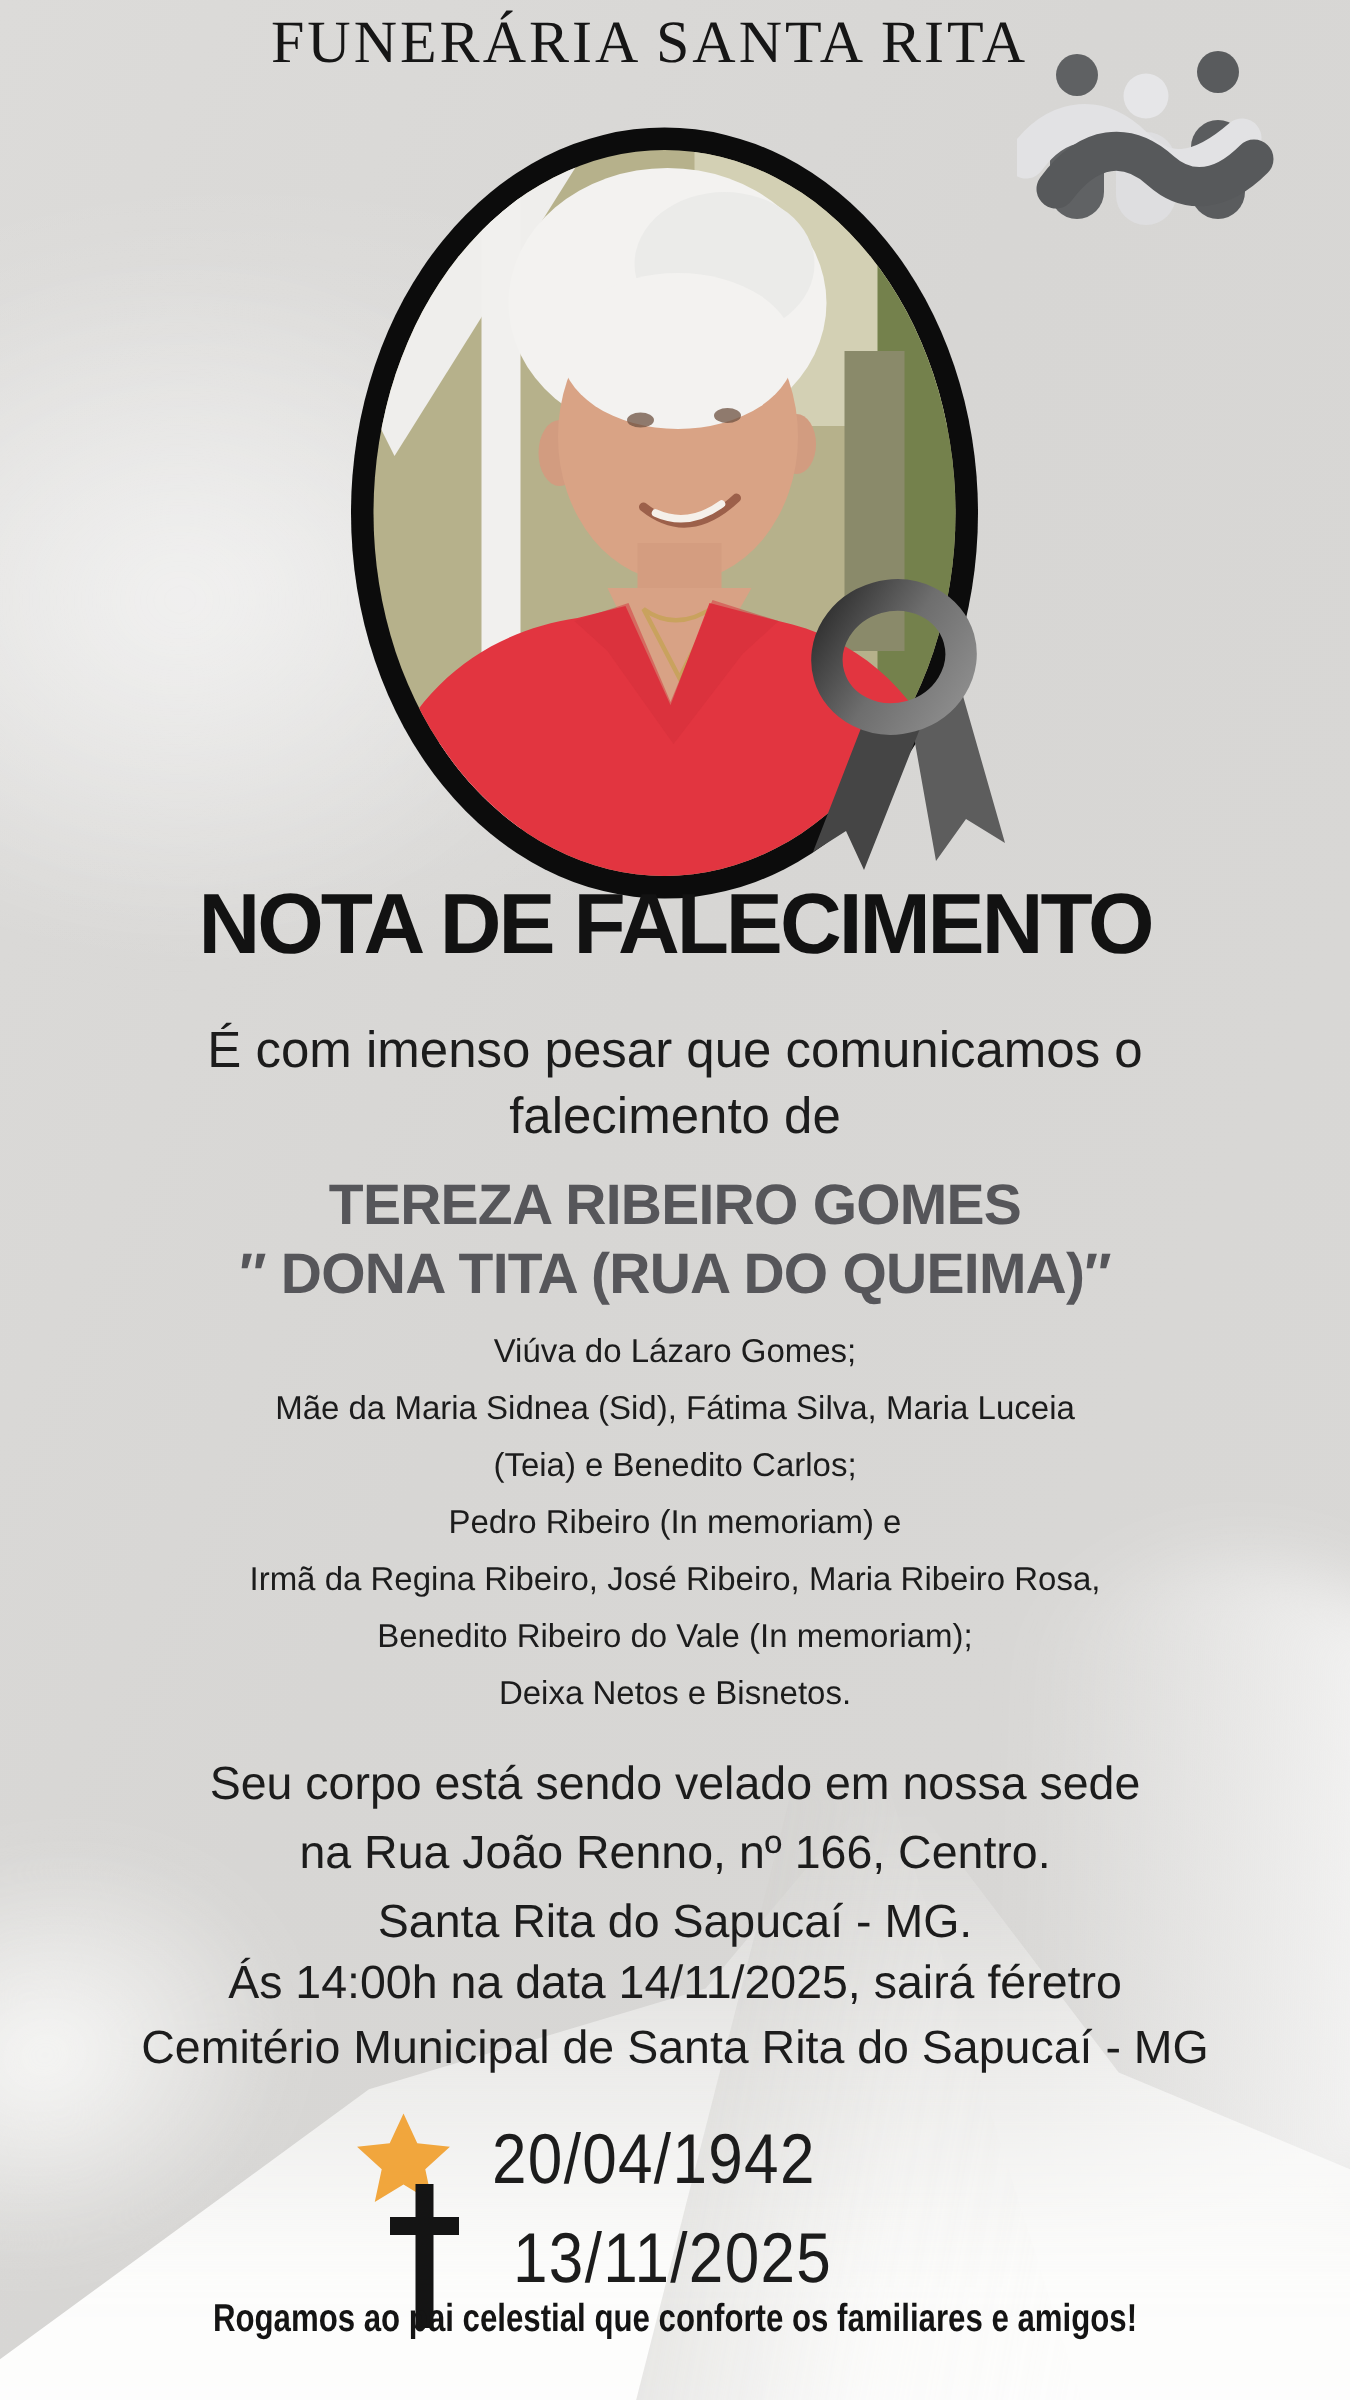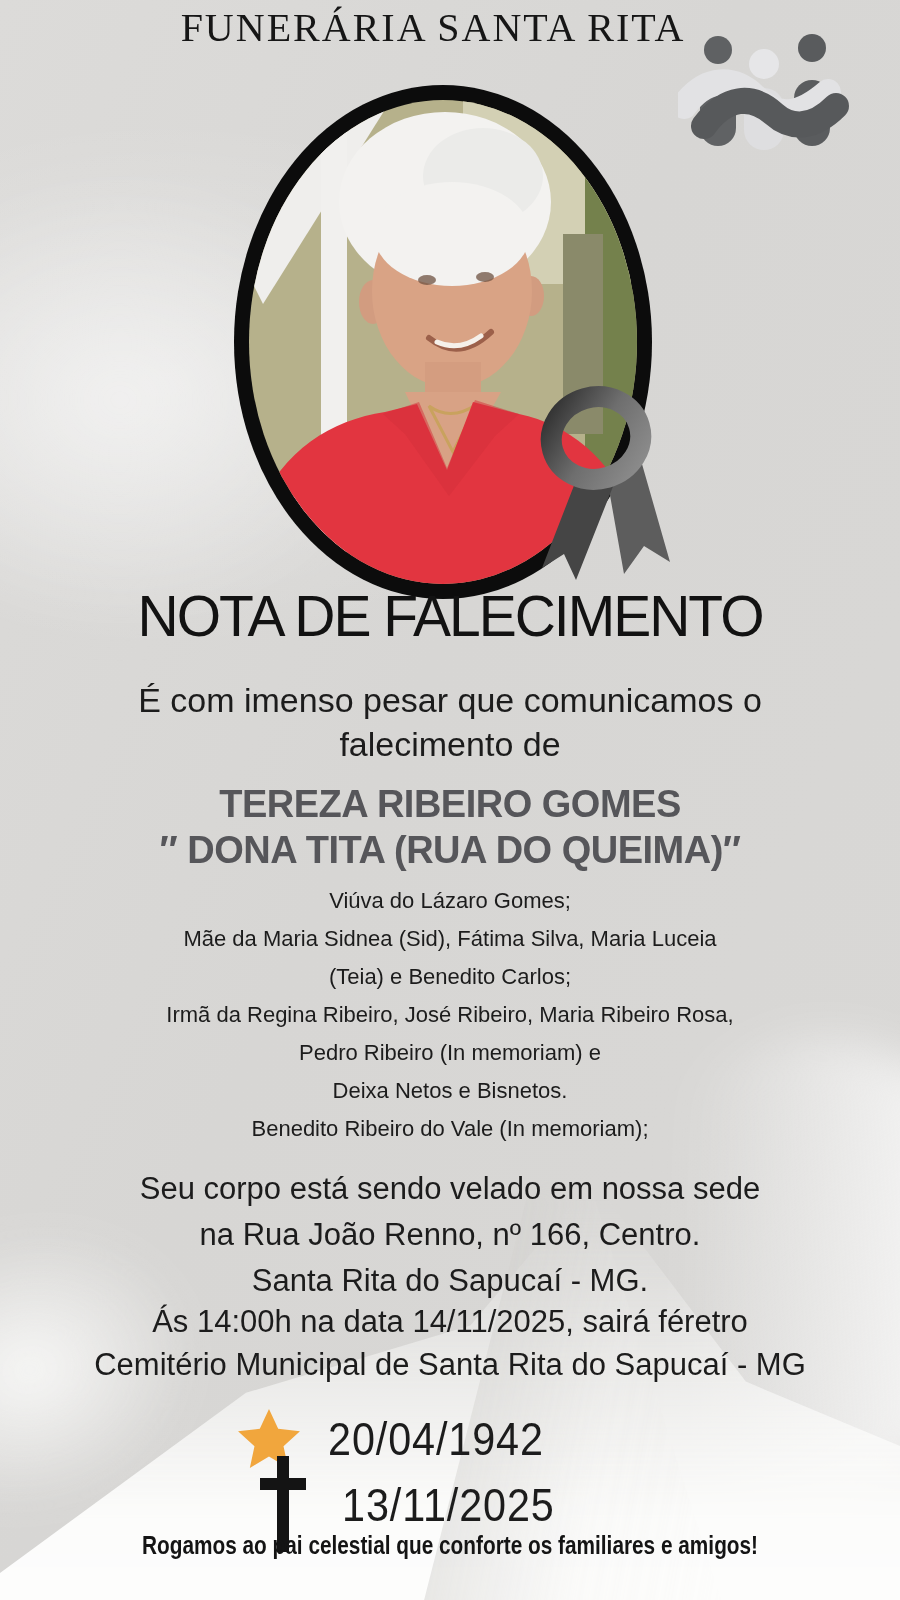--- a/index.html
+++ b/index.html
@@ -48,21 +48,21 @@
     font-family:"Liberation Serif", serif;font-weight:400;
     font-size:40px;letter-spacing:2px;color:#161616;
   }
   .logo{position:absolute;top:30px;left:678px;width:172px;height:120px;}
   
   .photo{position:absolute;left:233px;top:84px;width:420px;height:516px;}
   .ribbon{position:absolute;left:524px;top:384px;width:148px;height:196px;z-index:3;}
   
   .title{
     position:absolute;top:583px;left:0;right:0;text-align:center;
-    font-size:57px;font-weight:normal;letter-spacing:-2px;color:#121212;
+    font-size:57px;font-weight:bold;letter-spacing:-2px;color:#121212;
   }
   .intro{position:absolute;top:678px;left:0;right:0;text-align:center;
     font-size:34px;line-height:44px;color:#1c1c1c;}
   .dname{
     position:absolute;top:781px;left:0;right:0;text-align:center;
     font-size:38px;line-height:46px;font-weight:bold;letter-spacing:-0.5px;
   }
   .family{position:absolute;top:882px;left:0;right:0;text-align:center;
     font-size:22px;line-height:38px;color:#1c1c1c;}
   .wake{position:absolute;top:1142px;left:0;right:0;text-align:center;
@@ -184,24 +184,24 @@
 
     <div class="dname" style="color: rgb(86, 86, 90);">
       <div>TEREZA RIBEIRO GOMES</div>
       <div>″ DONA TITA (RUA DO QUEIMA)″</div>
     </div>
 
     <div class="family">
       <div>Viúva do Lázaro Gomes;</div>
       <div>Mãe da Maria Sidnea (Sid), Fátima Silva, Maria Luceia</div>
       <div>(Teia) e Benedito Carlos;</div>
+      <div>Pedro Ribeiro (In memoriam) e</div>
       <div>Irmã da Regina Ribeiro, José Ribeiro, Maria Ribeiro Rosa,</div>
-      <div>Pedro Ribeiro (In memoriam) e</div>
+      <div>Benedito Ribeiro do Vale (In memoriam);</div>
       <div>Deixa Netos e Bisnetos.</div>
-      <div>Benedito Ribeiro do Vale (In memoriam);</div>
     </div>
 
     <div class="wake">
       <div>Seu corpo está sendo velado em nossa sede</div>
       <div>na Rua João Renno, nº 166, Centro.</div>
       <div>Santa Rita do Sapucaí - MG.</div>
     </div>
 
     <div class="funeral">
       <div>Ás 14:00h na data 14/11/2025, sairá féretro</div>

